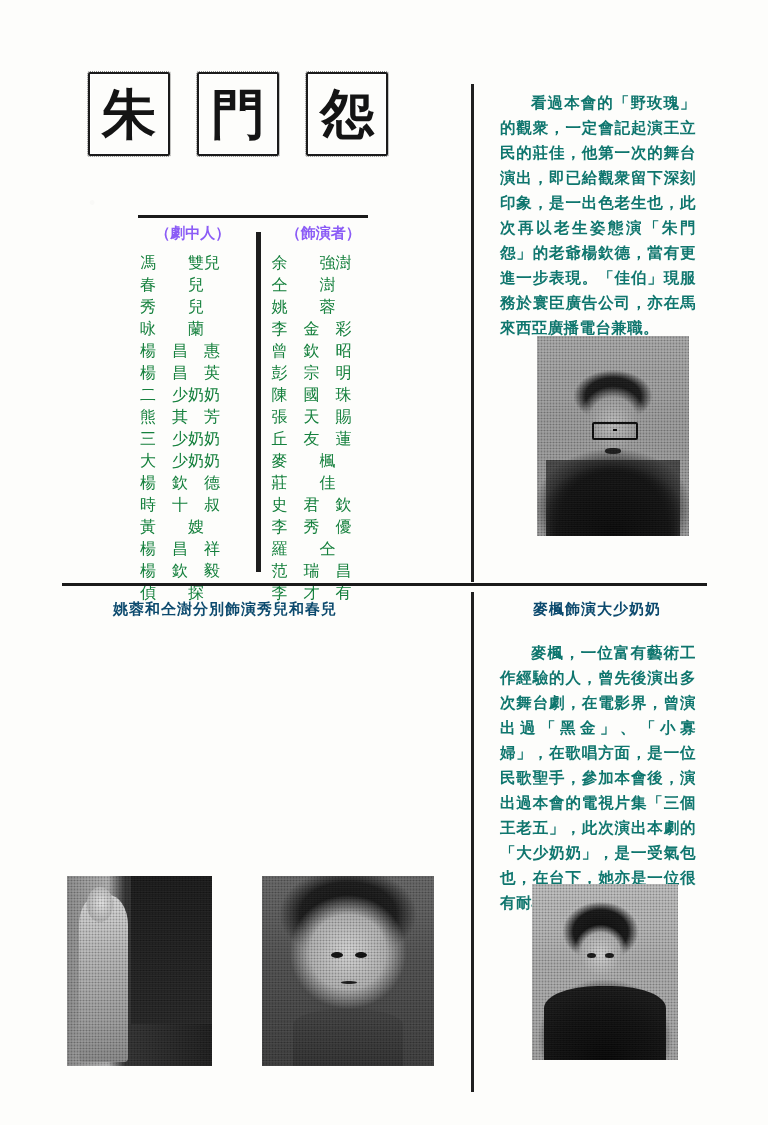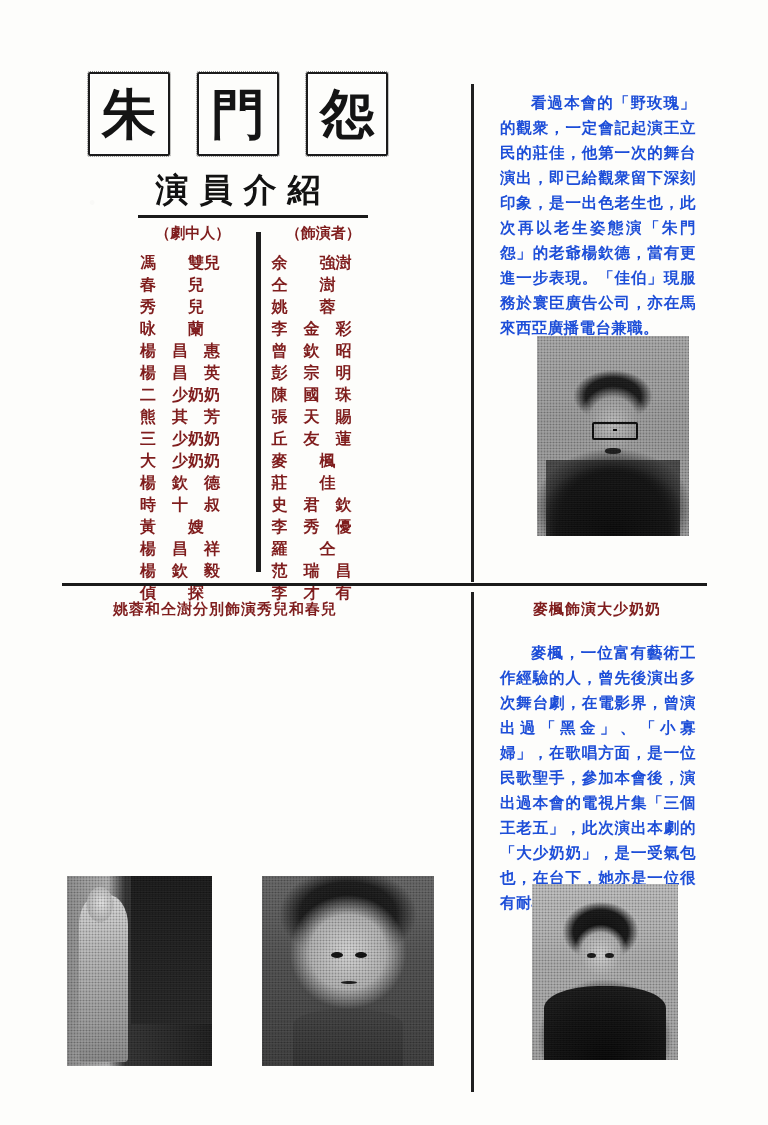--- a/index.html
+++ b/index.html
@@ -105,30 +105,30 @@
     box-sizing: border-box;
   }
   .cast-col.left  { padding-right: 12px; }
   .cast-col.right { padding-left: 14px; }
   .cast-head {
     text-align: center;
     font-size: 15px;
     font-weight: 700;
     letter-spacing: 0px;
     padding-bottom: 9px;
-    color: #7f1d1d;
+    color: #8b5cf6;
   }
   .cast-row {
     display: flex;
     justify-content: space-between;
     font-size: 16px;
-    font-weight: 700;
+    font-weight: 400;
     line-height: 22px;
     height: 22px;
-    color: #7f1d1d;
+    color: #15803d;
     letter-spacing: 0;
   }
 
   .cast-divider {
     position: absolute;
     left: 256px;
     top: 232px;
     width: 5px;
     height: 340px;
     background: #1d1d1d;
@@ -158,21 +158,21 @@
     width: 3px;
     height: 500px;
     background: #202020;
   }
 
   
   .copy {
     font-size: 15.5px;
     line-height: 25px;
     font-weight: 700;
-    color: #1d4ed8;
+    color: #0f766e;
     text-align: justify;
     text-justify: inter-character;
     letter-spacing: 0.4px;
   }
   .copy p { margin: 0; text-indent: 2em; }
 
   #intro-copy {
     position: absolute;
     left: 500px;
     top: 90px;
@@ -189,21 +189,21 @@
     position: absolute;
     left: 500px;
     top: 640px;
     width: 196px;
   }
 
   .caption {
     position: absolute;
     font-size: 15px;
     font-weight: 700;
-    color: #7f1d1d;
+    color: #0c4a6e;
     letter-spacing: 1px;
     white-space: nowrap;
   }
   #caption-kids   { left: 113px; top: 600px; }
   #caption-maifeng{ left: 533px; top: 600px; font-family: Liberation Serif, serif; }
 
   
   .photo {
     position: absolute;
     overflow: hidden;
@@ -326,21 +326,20 @@
 <body>
 
 <div class="page">
 
   <div class="masthead">
     <div class="title-box">朱</div>
     <div class="title-box">門</div>
     <div class="title-box">怨</div>
   </div>
 
-  <div class="subtitle">演員介紹</div>
   <div class="subtitle-rule"></div>
 
   <div class="cast">
     <div class="cast-col left">
       <div class="cast-head">（劇中人）</div>
       <div id="character-rows">
           <div class="cast-row">馮　　雙兒</div>
           <div class="cast-row">春　　兒</div>
           <div class="cast-row">秀　　兒</div>
           <div class="cast-row">咏　　蘭</div>

